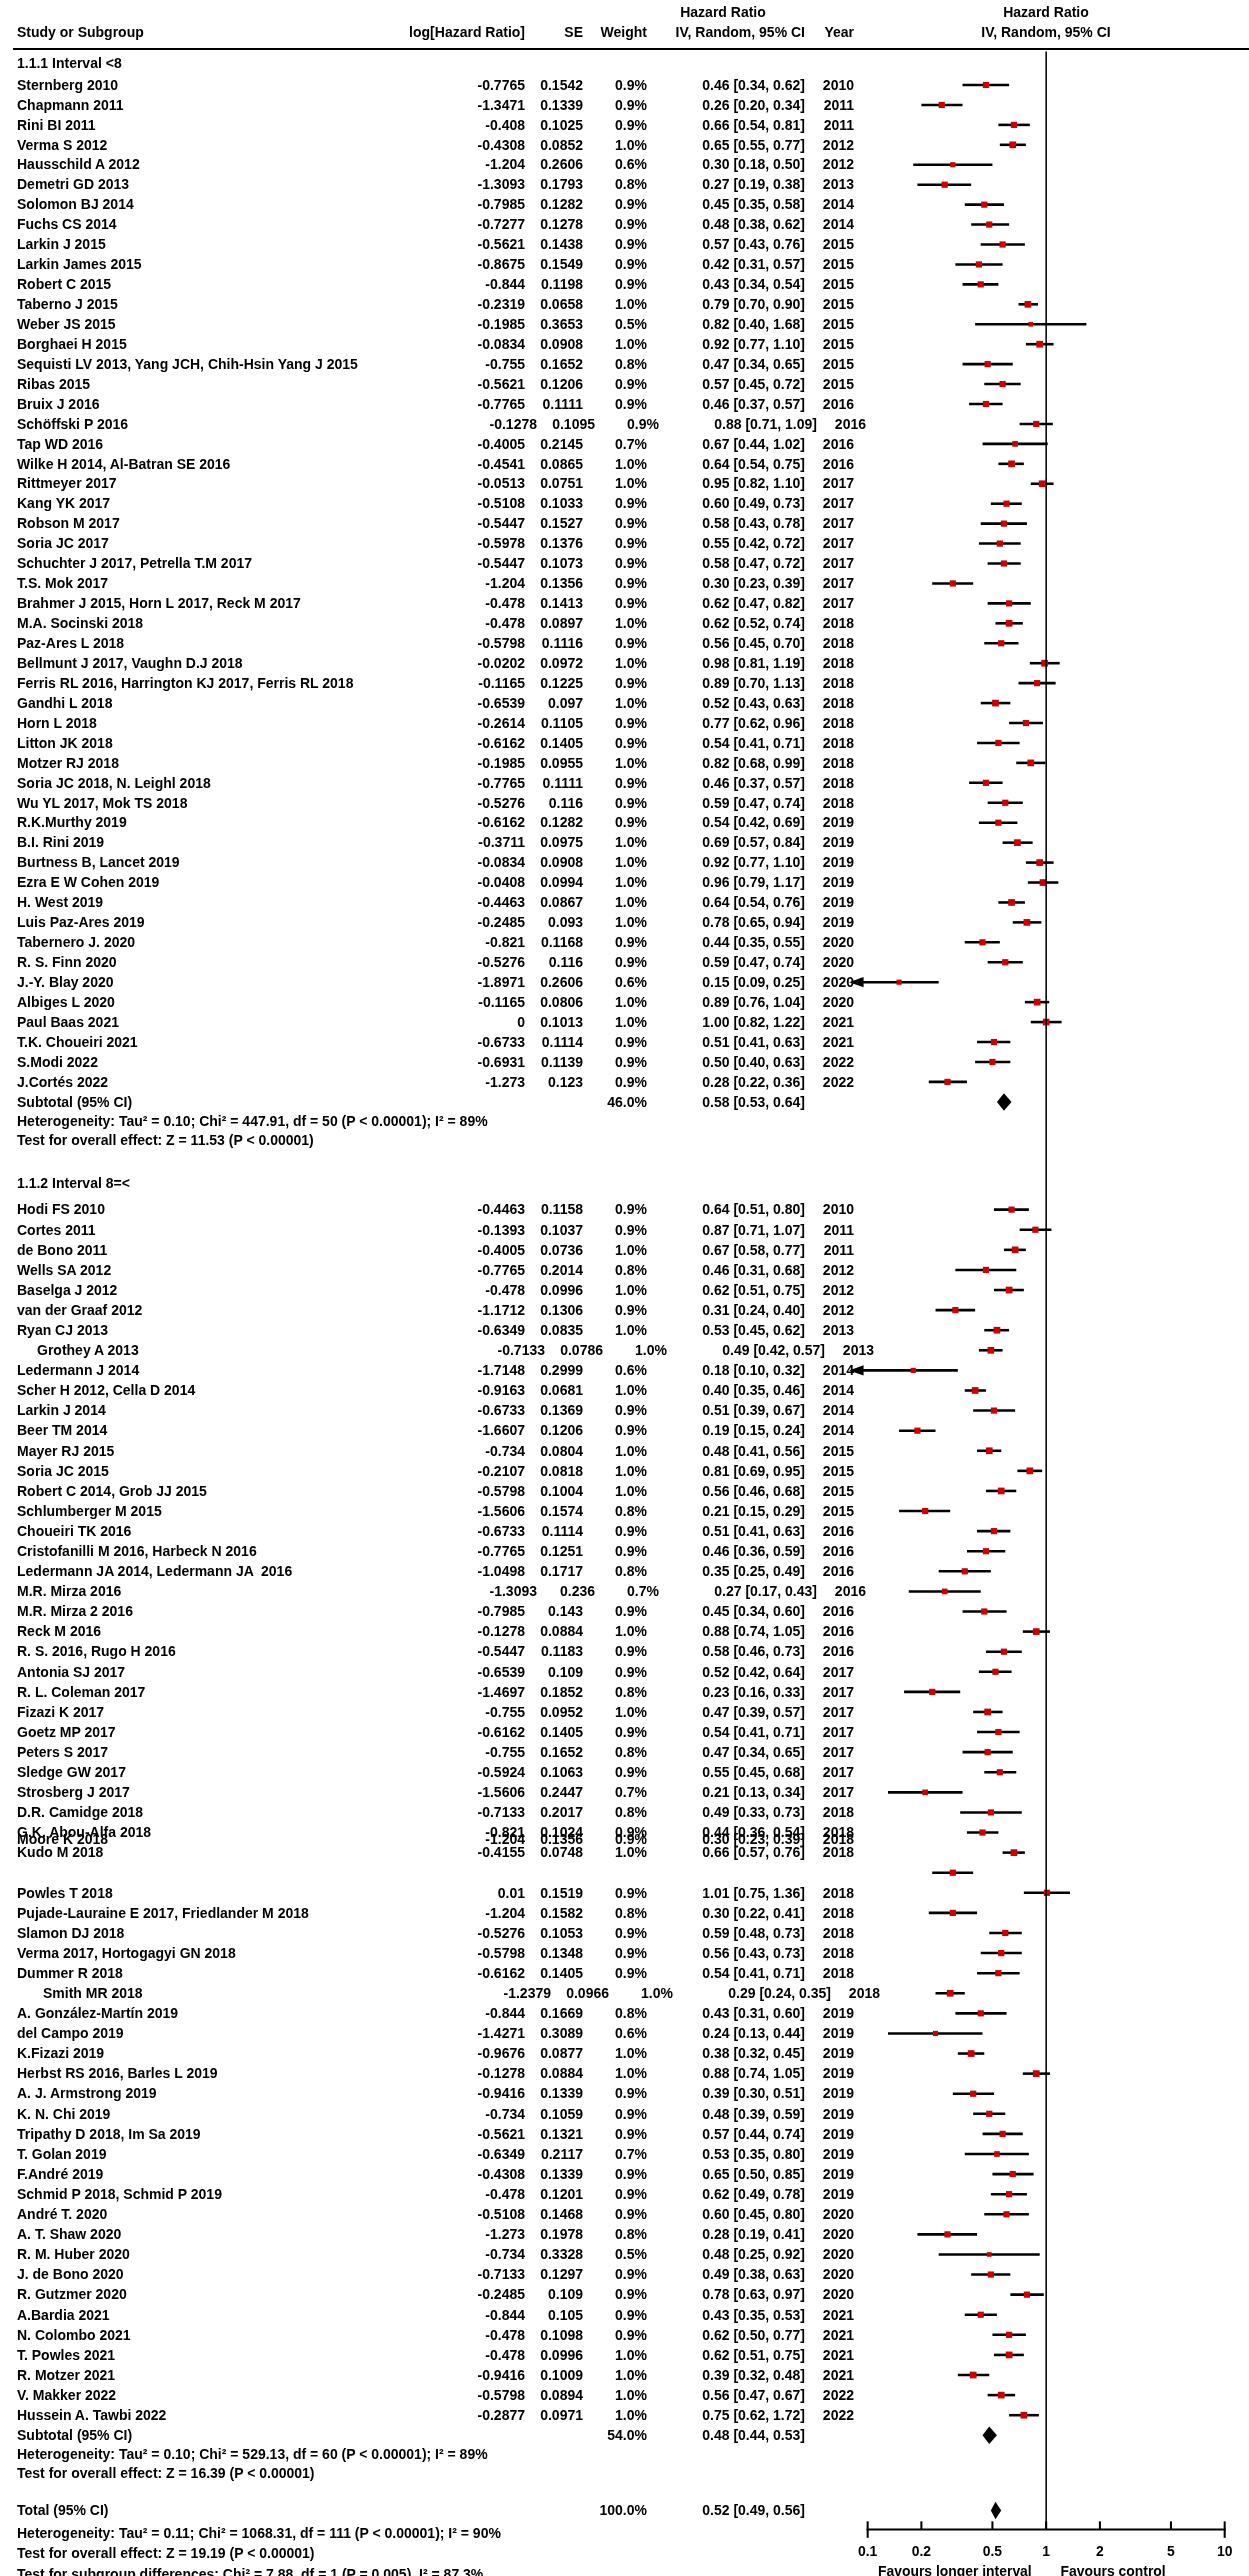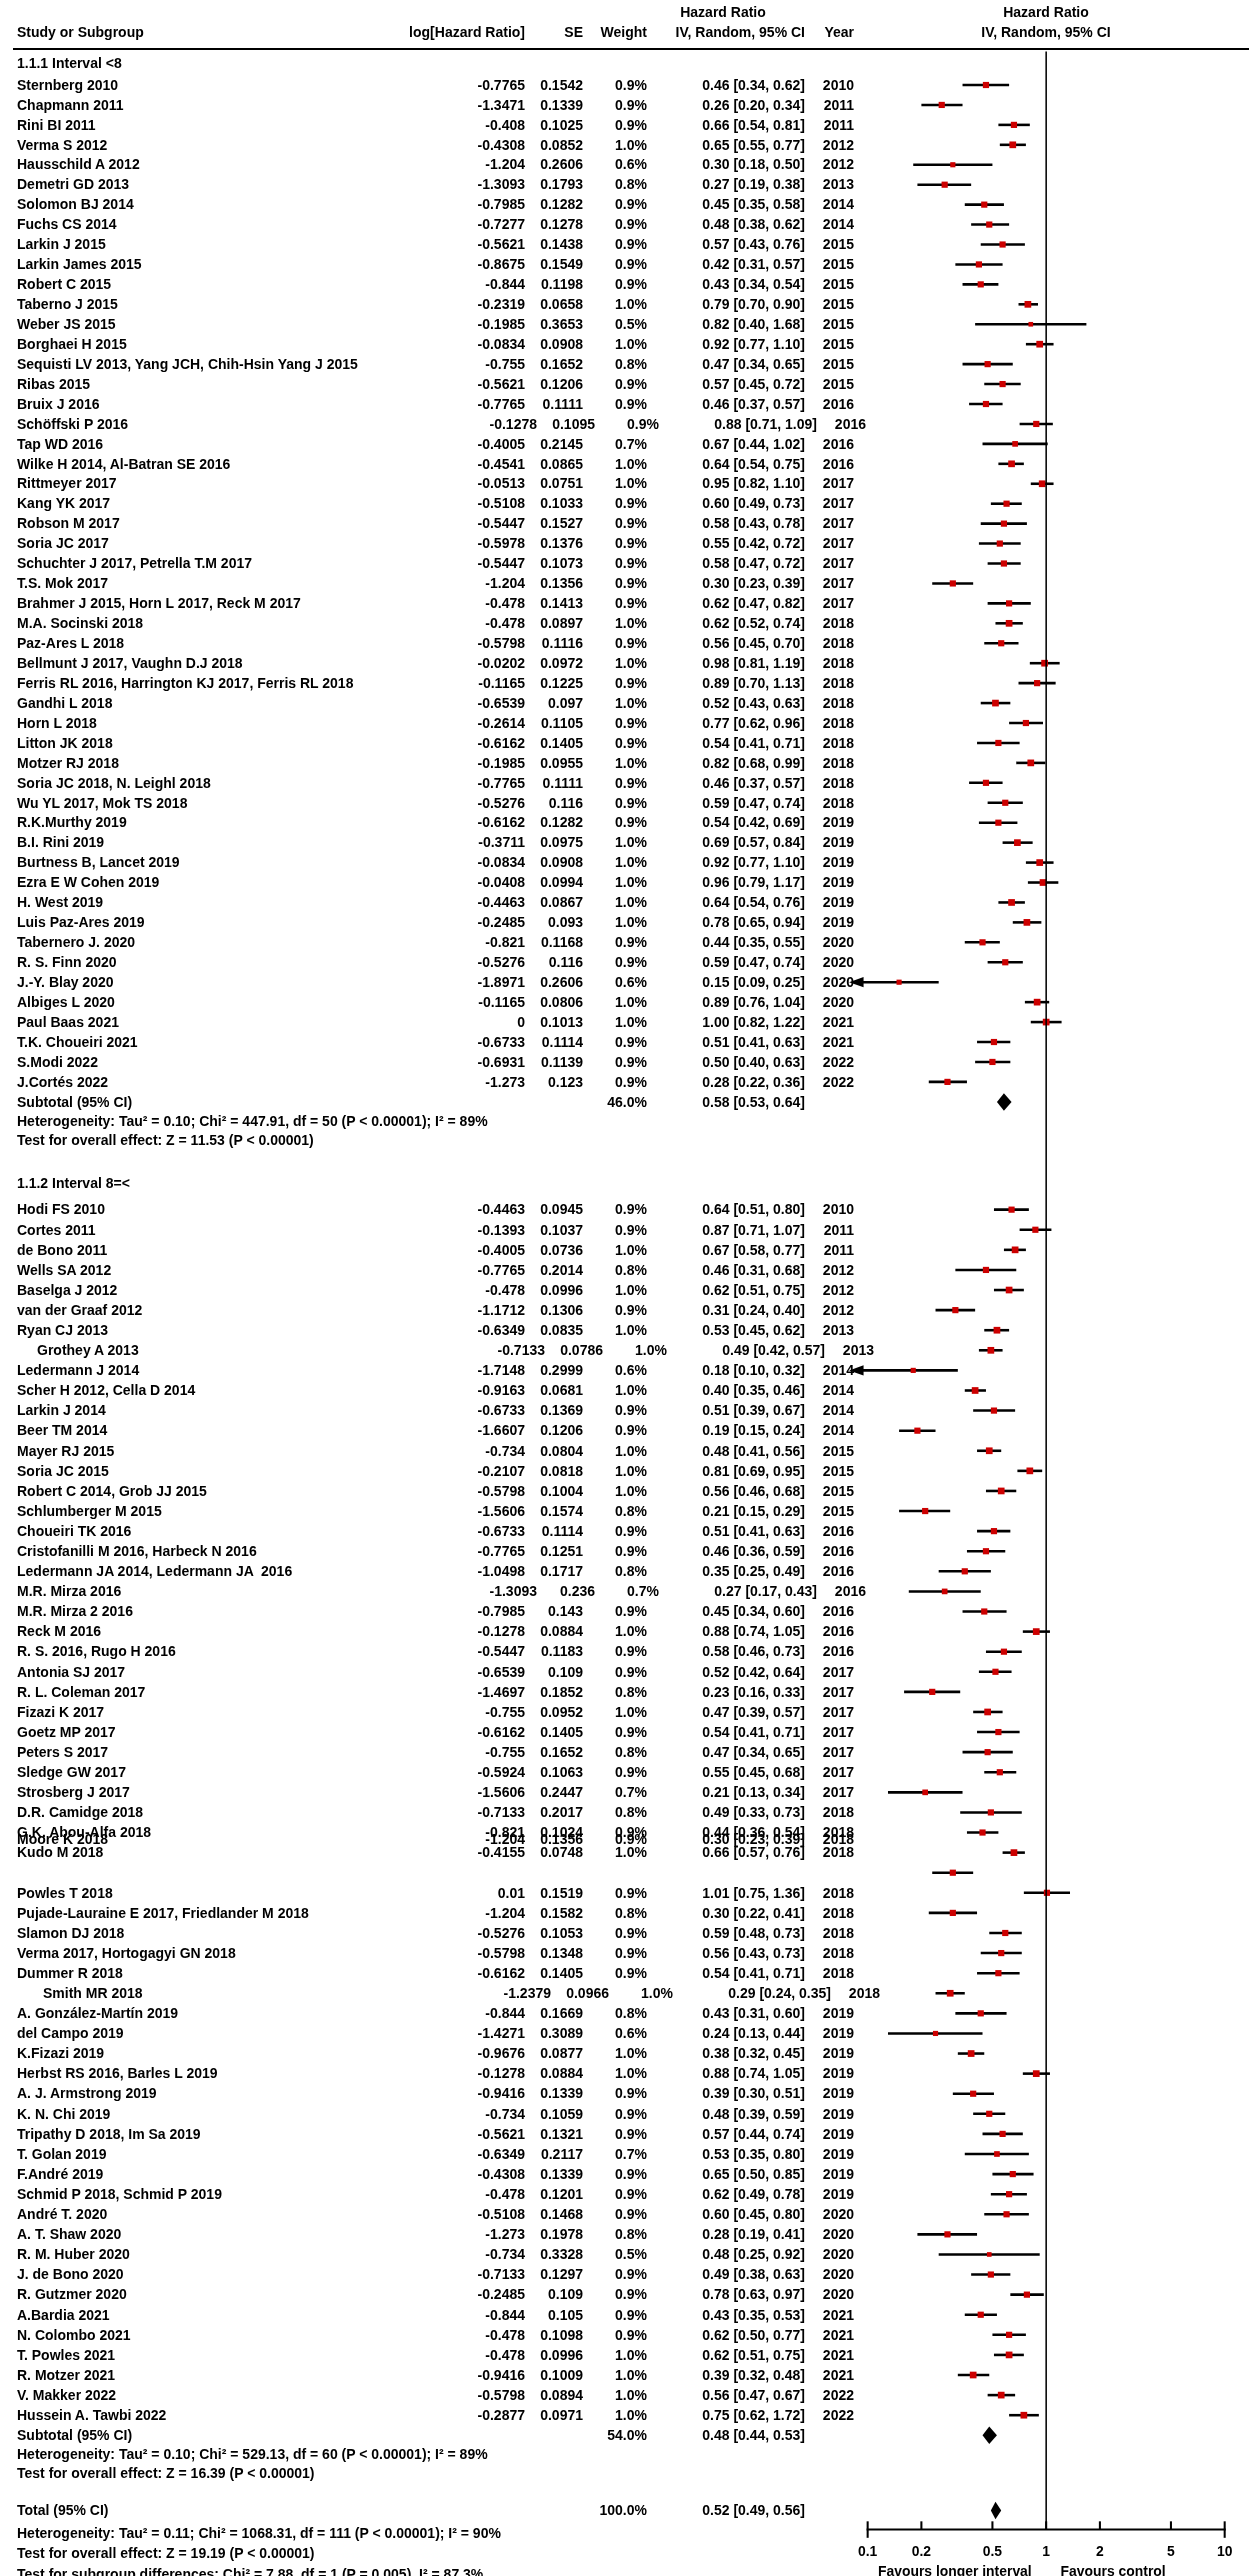--- a/index.html
+++ b/index.html
@@ -464,21 +464,21 @@
       </div>
       <div class="row" style="top: 1131px;">
         <span class="c-name">Test for overall effect: Z = 11.53 (P &lt; 0.00001)</span>
       </div>
       <div class="row" style="top: 1174px;">
         <span class="c-name">1.1.2 Interval 8=&lt;</span>
       </div>
       <div class="row" style="top: 1200px;">
         <span class="c-name">Hodi FS 2010</span>
         <span class="c-log">-0.4463</span>
-        <span class="c-se">0.0945</span>
+        <span class="c-se">0.1158</span>
         <span class="c-w">0.9%</span>
         <span class="c-ci">0.64 [0.51, 0.80]</span>
         <span class="c-year">2010</span>
       </div>
       <div class="row" style="top: 1221px;">
         <span class="c-name">Cortes 2011</span>
         <span class="c-log">-0.1393</span>
         <span class="c-se">0.1037</span>
         <span class="c-w">0.9%</span>
         <span class="c-ci">0.87 [0.71, 1.07]</span>

